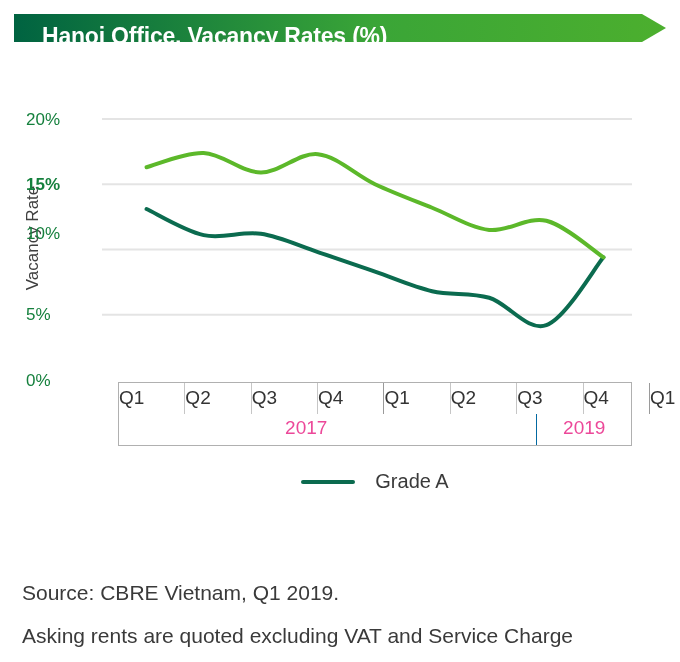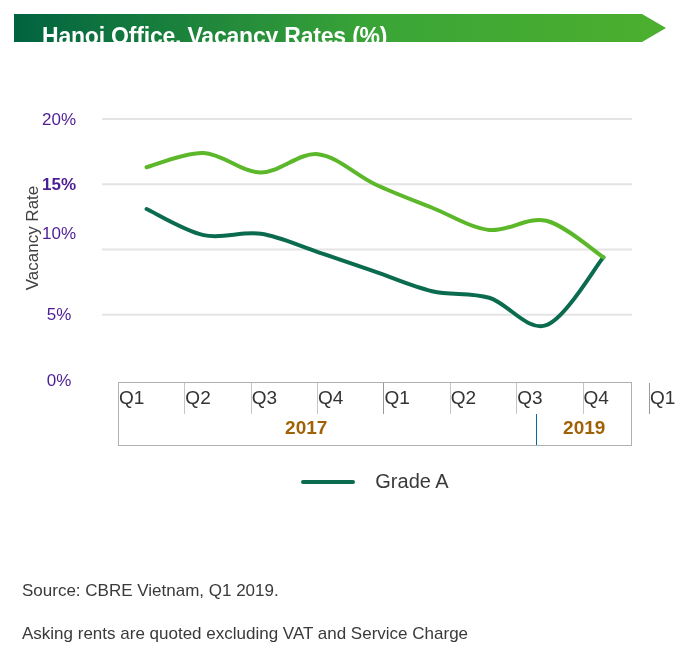--- a/index.html
+++ b/index.html
@@ -64,23 +64,23 @@
     width: 120px;
     text-align: center;
     font-size: 17px;
     color: #404040;
     transform: rotate(-90deg);
     white-space: nowrap;
   }
   .ytick {
     position: absolute;
     width: 66px;
-    text-align: center;
+    text-align: left;
     font-size: 17px;
-    color: #4c1d95;
+    color: #15803d;
     white-space: nowrap;
   }
 
   
   .xaxis {
     position: absolute;
     left: 118px;
     top: 382px;
     width: 514px;
     border: 1px solid #b0b0b0;
@@ -102,24 +102,23 @@
   }
   .qcell.first { border-left: none; }
   .qcell.group-start { border-left: 1px solid #9a9a9a; }
   .yrow {
     display: flex;
     border-top: none;
   }
   .ycell {
     text-align: center;
     font-size: 19px;
-    color: #a16207;
+    color: #ec4899;
     padding: 3px 0 6px 0;
     box-sizing: border-box;
-    font-weight: bold;
   }
   .ycell.g1 { flex: 4 1 0; }
   .ycell.g2 { flex: 4 1 0; border-left: 1px solid #9a9a9a; }
   .ycell.g3 { flex: 1 1 0; border-left: 1px solid #0369a1; margin-left: 43px; }
 
   
   .legend {
     position: absolute;
     left: 118px;
     top: 470px;
@@ -143,21 +142,21 @@
   .legend-label {
     font-size: 20px;
     color: #3a3a3a;
     white-space: nowrap;
   }
 
   
   .note {
     position: absolute;
     left: 22px;
-    font-size: 17px;
+    font-size: 21px;
     color: #3a3a3a;
     white-space: nowrap;
   }
   .note-source { top: 581px; }
   .note-disclaimer { top: 624px; }
 </style>
 </head>
 <body>
 
 <div class="banner-wrap">

